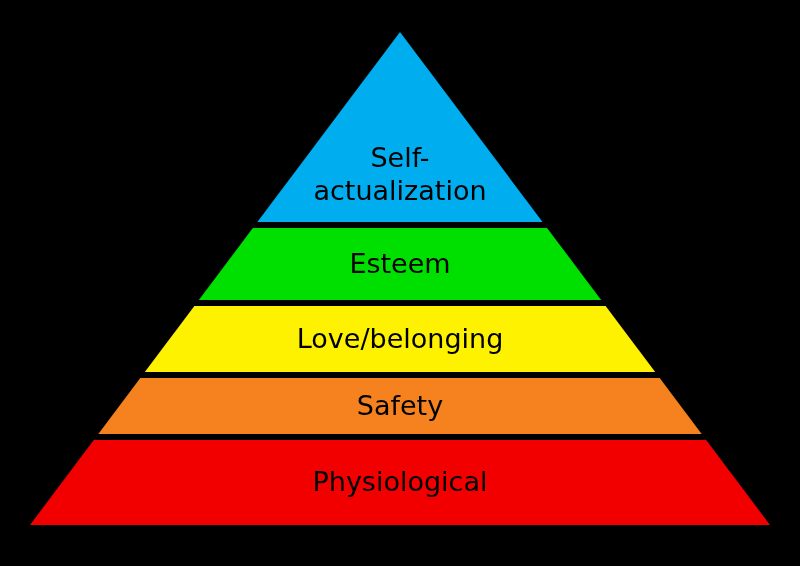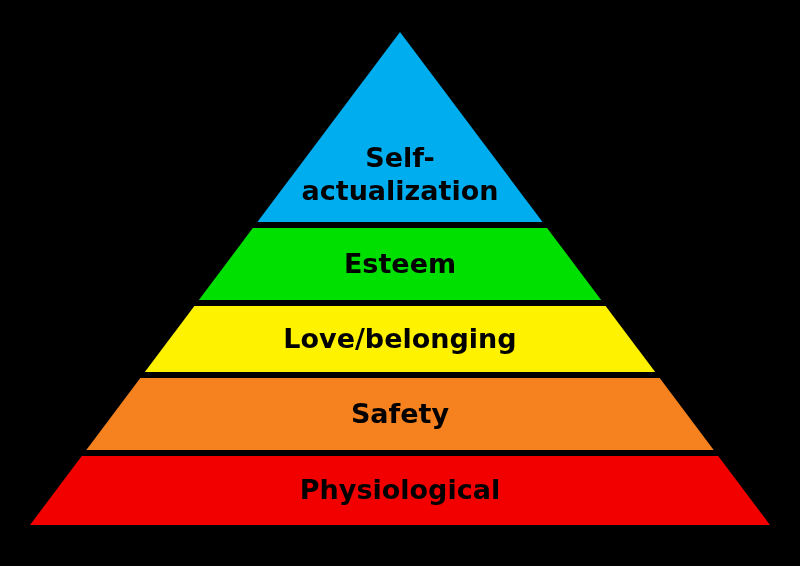--- a/index.html
+++ b/index.html
@@ -21,37 +21,36 @@
   }
   .pyramid {
     position: absolute;
     left: 30px;
     top: 32px;
     width: 740px;
     height: 493px;
     clip-path: polygon(50% 0, 100% 100%, 0 100%);
     display: flex;
     flex-direction: column;
-    font-weight: bold;
   }
   .band {
     width: 100%;
     display: flex;
     align-items: center;
     justify-content: center;
     color: #000;
     font-size: 27px;
     line-height: 1.22;
     text-align: center;
     white-space: pre-line;
   }
   .band-1 { height: 190px; align-items: flex-end; padding-bottom: 14px; box-sizing: border-box; }
   .band-2 { height: 72px; }
   .band-3 { height: 66px; }
-  .band-4 { height: 72px; }
+  .band-4 { height: 56px; }
   .band-5 { flex: 1; }
   .gap {
     height: 6px;
     width: 100%;
     background: transparent;
   }
 </style>
 </head>
 <body style="background: rgb(0, 0, 0);">
 

